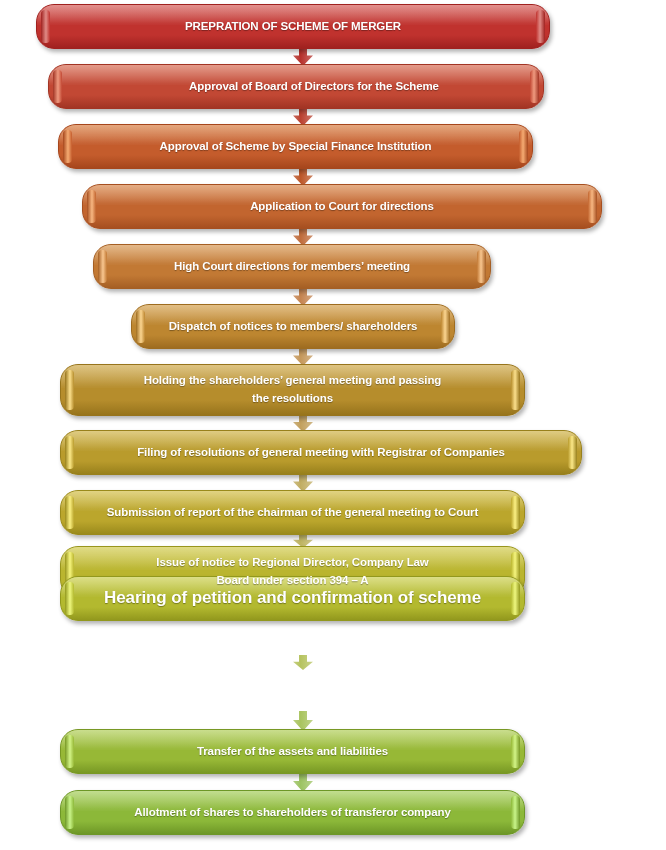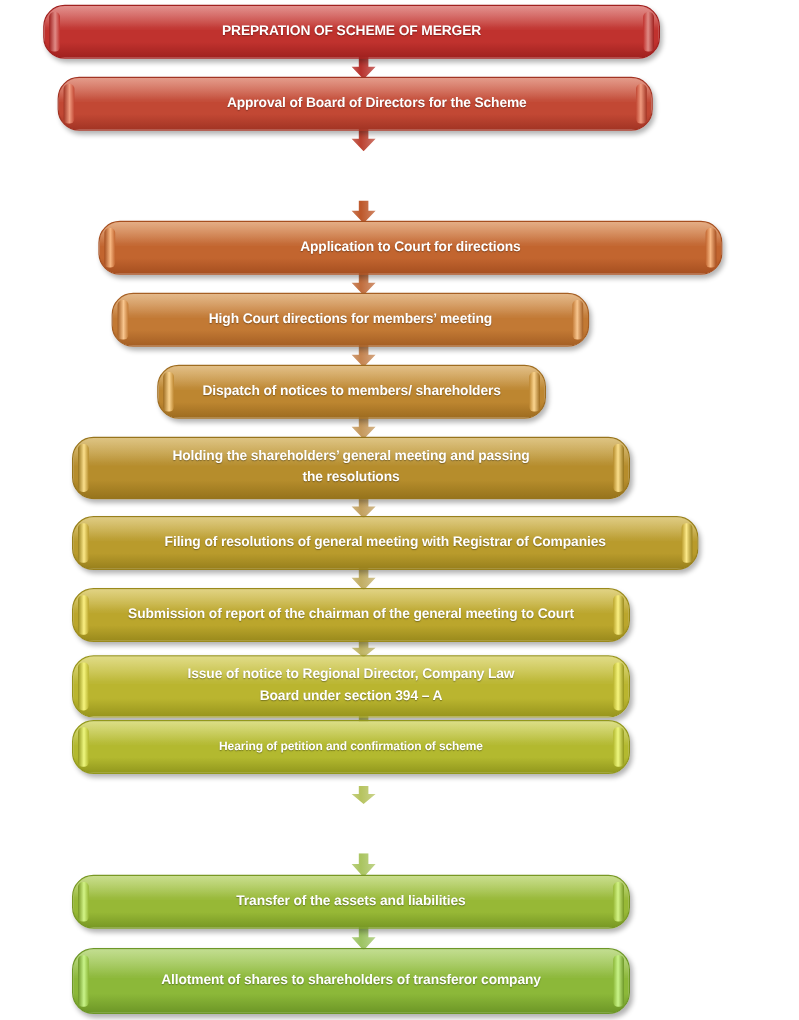--- a/index.html
+++ b/index.html
@@ -225,20 +225,25 @@
     <div class="flow-step" style="left: 36px; top: 4px; width: 514px; height: 45px; font-size: 11.5px; background: linear-gradient(rgb(214, 97, 92) 0%, rgb(192, 50, 46) 42%, rgb(192, 50, 46) 70%, rgb(160, 33, 31) 100%); border: 1px solid rgb(160, 33, 31);">
       <span class="bevel-l" style="background: linear-gradient(to right, rgb(160, 33, 31) 0%, rgb(224, 139, 134) 55%, rgb(192, 50, 46) 100%);"></span>
       <span class="bevel-r" style="background: linear-gradient(to left, rgb(160, 33, 31) 0%, rgb(224, 139, 134) 55%, rgb(192, 50, 46) 100%);"></span>
       <span class="step-label">PREPRATION OF SCHEME OF MERGER</span>
     </div>
     <div class="flow-step" style="left: 48px; top: 64px; width: 496px; height: 45px; font-size: 11.5px; background: linear-gradient(rgb(216, 112, 88) 0%, rgb(194, 72, 52) 42%, rgb(194, 72, 52) 70%, rgb(162, 52, 36) 100%); border: 1px solid rgb(162, 52, 36); padding-left: 36px;">
       <span class="bevel-l" style="background: linear-gradient(to right, rgb(162, 52, 36) 0%, rgb(239, 154, 127) 55%, rgb(194, 72, 52) 100%);"></span>
       <span class="bevel-r" style="background: linear-gradient(to left, rgb(162, 52, 36) 0%, rgb(239, 154, 127) 55%, rgb(194, 72, 52) 100%);"></span>
       <span class="step-label">Approval of Board of Directors for the Scheme</span>
     </div>
+    <div class="flow-step" style="left: 58px; top: 124px; width: 475px; height: 45px; font-size: 11.5px; background: linear-gradient(rgb(217, 129, 71) 0%, rgb(196, 92, 44) 42%, rgb(196, 92, 44) 70%, rgb(166, 70, 28) 100%); border: 1px solid rgb(166, 70, 28);">
+      <span class="bevel-l" style="background: linear-gradient(to right, rgb(166, 70, 28) 0%, rgb(245, 171, 114) 55%, rgb(196, 92, 44) 100%);"></span>
+      <span class="bevel-r" style="background: linear-gradient(to left, rgb(166, 70, 28) 0%, rgb(245, 171, 114) 55%, rgb(196, 92, 44) 100%);"></span>
+      <span class="step-label">Approval of Scheme by Special Finance Institution</span>
+    </div>
     <div class="flow-step" style="left: 82px; top: 184px; width: 520px; height: 45px; font-size: 11.5px; background: linear-gradient(rgb(217, 138, 80) 0%, rgb(194, 101, 47) 42%, rgb(194, 101, 47) 70%, rgb(166, 79, 32) 100%); border: 1px solid rgb(166, 79, 32);">
       <span class="bevel-l" style="background: linear-gradient(to right, rgb(166, 79, 32) 0%, rgb(247, 183, 130) 55%, rgb(194, 101, 47) 100%);"></span>
       <span class="bevel-r" style="background: linear-gradient(to left, rgb(166, 79, 32) 0%, rgb(247, 183, 130) 55%, rgb(194, 101, 47) 100%);"></span>
       <span class="step-label">Application to Court for directions</span>
     </div>
     <div class="flow-step" style="left: 131px; top: 304px; width: 324px; height: 45px; font-size: 11.5px; background: linear-gradient(rgb(213, 163, 82) 0%, rgb(189, 134, 48) 42%, rgb(189, 134, 48) 70%, rgb(158, 108, 32) 100%); border: 1px solid rgb(158, 108, 32);">
       <span class="bevel-l" style="background: linear-gradient(to right, rgb(158, 108, 32) 0%, rgb(251, 213, 144) 55%, rgb(189, 134, 48) 100%);"></span>
       <span class="bevel-r" style="background: linear-gradient(to left, rgb(158, 108, 32) 0%, rgb(251, 213, 144) 55%, rgb(189, 134, 48) 100%);"></span>
       <span class="step-label">Dispatch of notices to members/ shareholders</span>
     </div>
@@ -262,28 +267,28 @@
       <span class="bevel-l" style="background: linear-gradient(to right, rgb(154, 138, 28) 0%, rgb(251, 240, 131) 55%, rgb(187, 166, 44) 100%);"></span>
       <span class="bevel-r" style="background: linear-gradient(to left, rgb(154, 138, 28) 0%, rgb(251, 240, 131) 55%, rgb(187, 166, 44) 100%);"></span>
       <span class="step-label">Submission of report of the chairman of the general meeting to Court</span>
     </div>
     <div class="flow-step" style="left: 60px; top: 546px; width: 465px; height: 52px; font-size: 11.5px; background: linear-gradient(rgb(211, 204, 82) 0%, rgb(186, 181, 47) 42%, rgb(186, 181, 47) 70%, rgb(152, 149, 29) 100%); border: 1px solid rgb(152, 149, 29);">
       <span class="bevel-l" style="background: linear-gradient(to right, rgb(152, 149, 29) 0%, rgb(246, 245, 126) 55%, rgb(186, 181, 47) 100%);"></span>
       <span class="bevel-r" style="background: linear-gradient(to left, rgb(152, 149, 29) 0%, rgb(246, 245, 126) 55%, rgb(186, 181, 47) 100%);"></span>
       <span class="step-label">Issue of notice to  Regional Director, Company Law
 Board under section 394 – A</span>
     </div>
-    <div class="flow-step" style="left: 60px; top: 600px; width: 465px; height: 45px; font-size: 10px; background: linear-gradient(rgb(204, 208, 83) 0%, rgb(179, 185, 47) 42%, rgb(179, 185, 47) 70%, rgb(146, 152, 29) 100%); border: 1px solid rgb(146, 152, 29);">
+    <div class="flow-step" style="left: 60px; top: 576px; width: 465px; height: 45px; font-size: 17px; background: linear-gradient(rgb(204, 208, 83) 0%, rgb(179, 185, 47) 42%, rgb(179, 185, 47) 70%, rgb(146, 152, 29) 100%); border: 1px solid rgb(146, 152, 29);">
       <span class="bevel-l" style="background: linear-gradient(to right, rgb(146, 152, 29) 0%, rgb(238, 247, 127) 55%, rgb(179, 185, 47) 100%);"></span>
       <span class="bevel-r" style="background: linear-gradient(to left, rgb(146, 152, 29) 0%, rgb(238, 247, 127) 55%, rgb(179, 185, 47) 100%);"></span>
       <span class="step-label">Hearing of petition and confirmation of scheme</span>
     </div>
     <div class="flow-step" style="left: 60px; top: 729px; width: 465px; height: 45px; font-size: 11.5px; background: linear-gradient(rgb(178, 207, 92) 0%, rgb(151, 184, 54) 42%, rgb(151, 184, 54) 70%, rgb(120, 152, 36) 100%); border: 1px solid rgb(120, 152, 36);">
       <span class="bevel-l" style="background: linear-gradient(to right, rgb(120, 152, 36) 0%, rgb(211, 244, 135) 55%, rgb(151, 184, 54) 100%);"></span>
       <span class="bevel-r" style="background: linear-gradient(to left, rgb(120, 152, 36) 0%, rgb(211, 244, 135) 55%, rgb(151, 184, 54) 100%);"></span>
       <span class="step-label">Transfer of the assets and liabilities</span>
     </div>
-    <div class="flow-step" style="left: 60px; top: 790px; width: 465px; height: 55px; font-size: 11.5px; background: linear-gradient(rgb(168, 207, 96) 0%, rgb(140, 184, 57) 42%, rgb(140, 184, 57) 70%, rgb(109, 151, 39) 100%); border: 1px solid rgb(109, 151, 39); align-items: center;">
+    <div class="flow-step" style="left: 60px; top: 790px; width: 465px; height: 45px; font-size: 11.5px; background: linear-gradient(rgb(168, 207, 96) 0%, rgb(140, 184, 57) 42%, rgb(140, 184, 57) 70%, rgb(109, 151, 39) 100%); border: 1px solid rgb(109, 151, 39); align-items: center;">
       <span class="bevel-l" style="background: linear-gradient(to right, rgb(109, 151, 39) 0%, rgb(201, 244, 138) 55%, rgb(140, 184, 57) 100%);"></span>
       <span class="bevel-r" style="background: linear-gradient(to left, rgb(109, 151, 39) 0%, rgb(201, 244, 138) 55%, rgb(140, 184, 57) 100%);"></span>
       <span class="step-label">Allotment of shares to shareholders of transferor company</span>
     </div>
   </div>
 
 </body></html>

